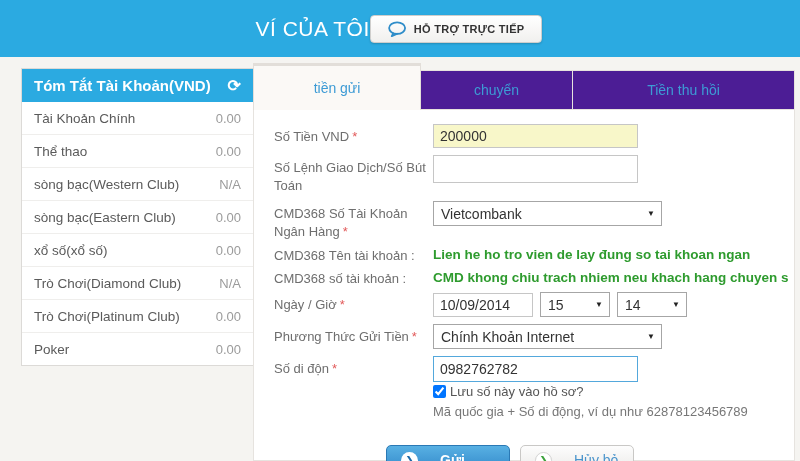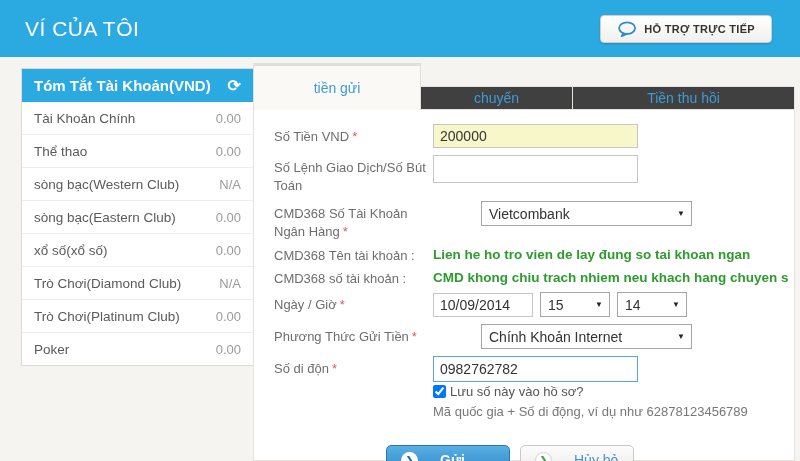--- a/index.html
+++ b/index.html
@@ -1,59 +1,59 @@
 <!DOCTYPE html>
 <html><head>
 <meta charset="utf-8">
 <style>
   * { margin:0; padding:0; box-sizing:border-box; }
   html,body { width:800px; height:461px; overflow:hidden; }
   body { font-family:"Liberation Sans", sans-serif; background:#f5f4f1; position:relative; }
 
   
-  .header { position:absolute; left:0; top:0; width:800px; height:57px; background:#2baae1; display:flex; align-items:center; justify-content:space-between; padding:0 28px 0 25px; }
+  .header { position:absolute; left:0; top:0; width:800px; height:57px; background:#2baae1; display:flex; align-items:center; justify-content:center; padding:0 28px 0 25px; }
   .header-title { color:#ffffff; font-size:21px; letter-spacing:0.5px; font-weight:500; }
   .support-btn { height:28px; background:linear-gradient(#ffffff,#f1f0ee); border:1px solid #cfcecc; border-radius:4px; box-shadow:0 1px 2px rgba(0,0,0,0.18); display:flex; align-items:center; gap:5px; padding:0 16px; cursor:pointer; }
   .support-btn span.lbl { font-size:11px; font-weight:bold; color:#333; letter-spacing:0.3px; }
   .bubble-icon { width:22px; height:16px; display:inline-block; }
 
   
   .sidebar { position:absolute; left:21px; top:68px; width:233px; background:#ffffff; border:1px solid #dcdad7; }
   .sidebar-head { background:#2baae1; color:#fff; font-weight:bold; font-size:15px; padding:8px 12px; display:flex; align-items:center; justify-content:space-between; }
   .refresh-icon { font-size:16px; font-weight:bold; cursor:pointer; line-height:1; }
   .acct-row { display:flex; justify-content:space-between; padding:9px 12px 8px 12px; border-bottom:1px solid #efeeec; }
   .acct-row:last-of-type { border-bottom:none; }
   .acct-label { font-size:13.5px; color:#5a5a5a; }
   .acct-value { font-size:13px; color:#9b9b9b; }
 
   
   .main { position:absolute; left:253px; top:63px; width:542px; height:398px; }
   .tabbar { display:flex; align-items:flex-end; height:47px;justify-content:flex-end; }
-  .tab { height:24px; background:#404040; border:1px solid #e7e3de; border-left:none; display:flex; align-items:center; justify-content:center; font-size:14px; color:#3d9bd5; cursor:pointer; }
+  .tab { height:40px; background:#4c1d95; border:1px solid #e7e3de; border-left:none; display:flex; align-items:center; justify-content:center; font-size:14px; color:#3d9bd5; cursor:pointer; }
   .tab:nth-child(1) { width:168px; border-left:1px solid #e7e3de; }
   .tab:nth-child(2) { width:152px; }
   .tab:nth-child(3) { flex:1; }
   .tab.active { height:47px; background:#fbf9f6; border-top:3px solid #2baae1; border-bottom:none; border-color:#e2ded9; }
 
   .panel { background:#ffffff; border:1px solid #e6e3df; border-top:none; height:351px; padding:14px 0 0 20px; }
 
   
   .frow { display:flex; align-items:flex-start; margin-bottom:7px; }
   .flabel { width:159px; font-size:13px; color:#6e6e6e; padding-top:4px; line-height:1.35; }
   .req { color:#e25a5a; margin-left:3px; }
   .fcontrol { display:flex; align-items:center; gap:7px; }
 
   input.txt { border:1px solid #c6c6c6; height:24px; width:205px; font-size:14px; color:#333; padding:0 6px; font-family:"Liberation Sans", sans-serif; outline:none; }
   input.txt.amount { background:#f8f7c9; }
   input.txt.focused { border:1px solid #54a8dc; height:26px; }
   input.txt.date { width:100px; }
 
   .sel { border:1px solid #a6a6a6; background:#ffffff; height:25px; display:flex; align-items:center; justify-content:space-between; font-size:14px; color:#333; padding:0 6px 0 7px; cursor:pointer; }
   .sel .caret { font-size:8px; color:#222; margin-left:8px; }
-  .sel.bank, .sel.method { width:211px;margin-left:48px; }
+  .sel.bank, .sel.method { width:229px; }
   .sel.time { width:70px; }
 
   .green-val { font-size:13.5px; font-weight:bold; color:#2e9b2e; padding-top:4px; white-space:nowrap; }
 
   .check-row { margin-left:159px; display:flex; align-items:center; gap:4px; margin-top:2px; }
   .check-row label { font-size:13px; color:#555; }
   .check-row input { width:13px; height:13px; }
   .hint-row { margin-left:159px; font-size:13px; color:#777; margin-top:5px; }
 
   

